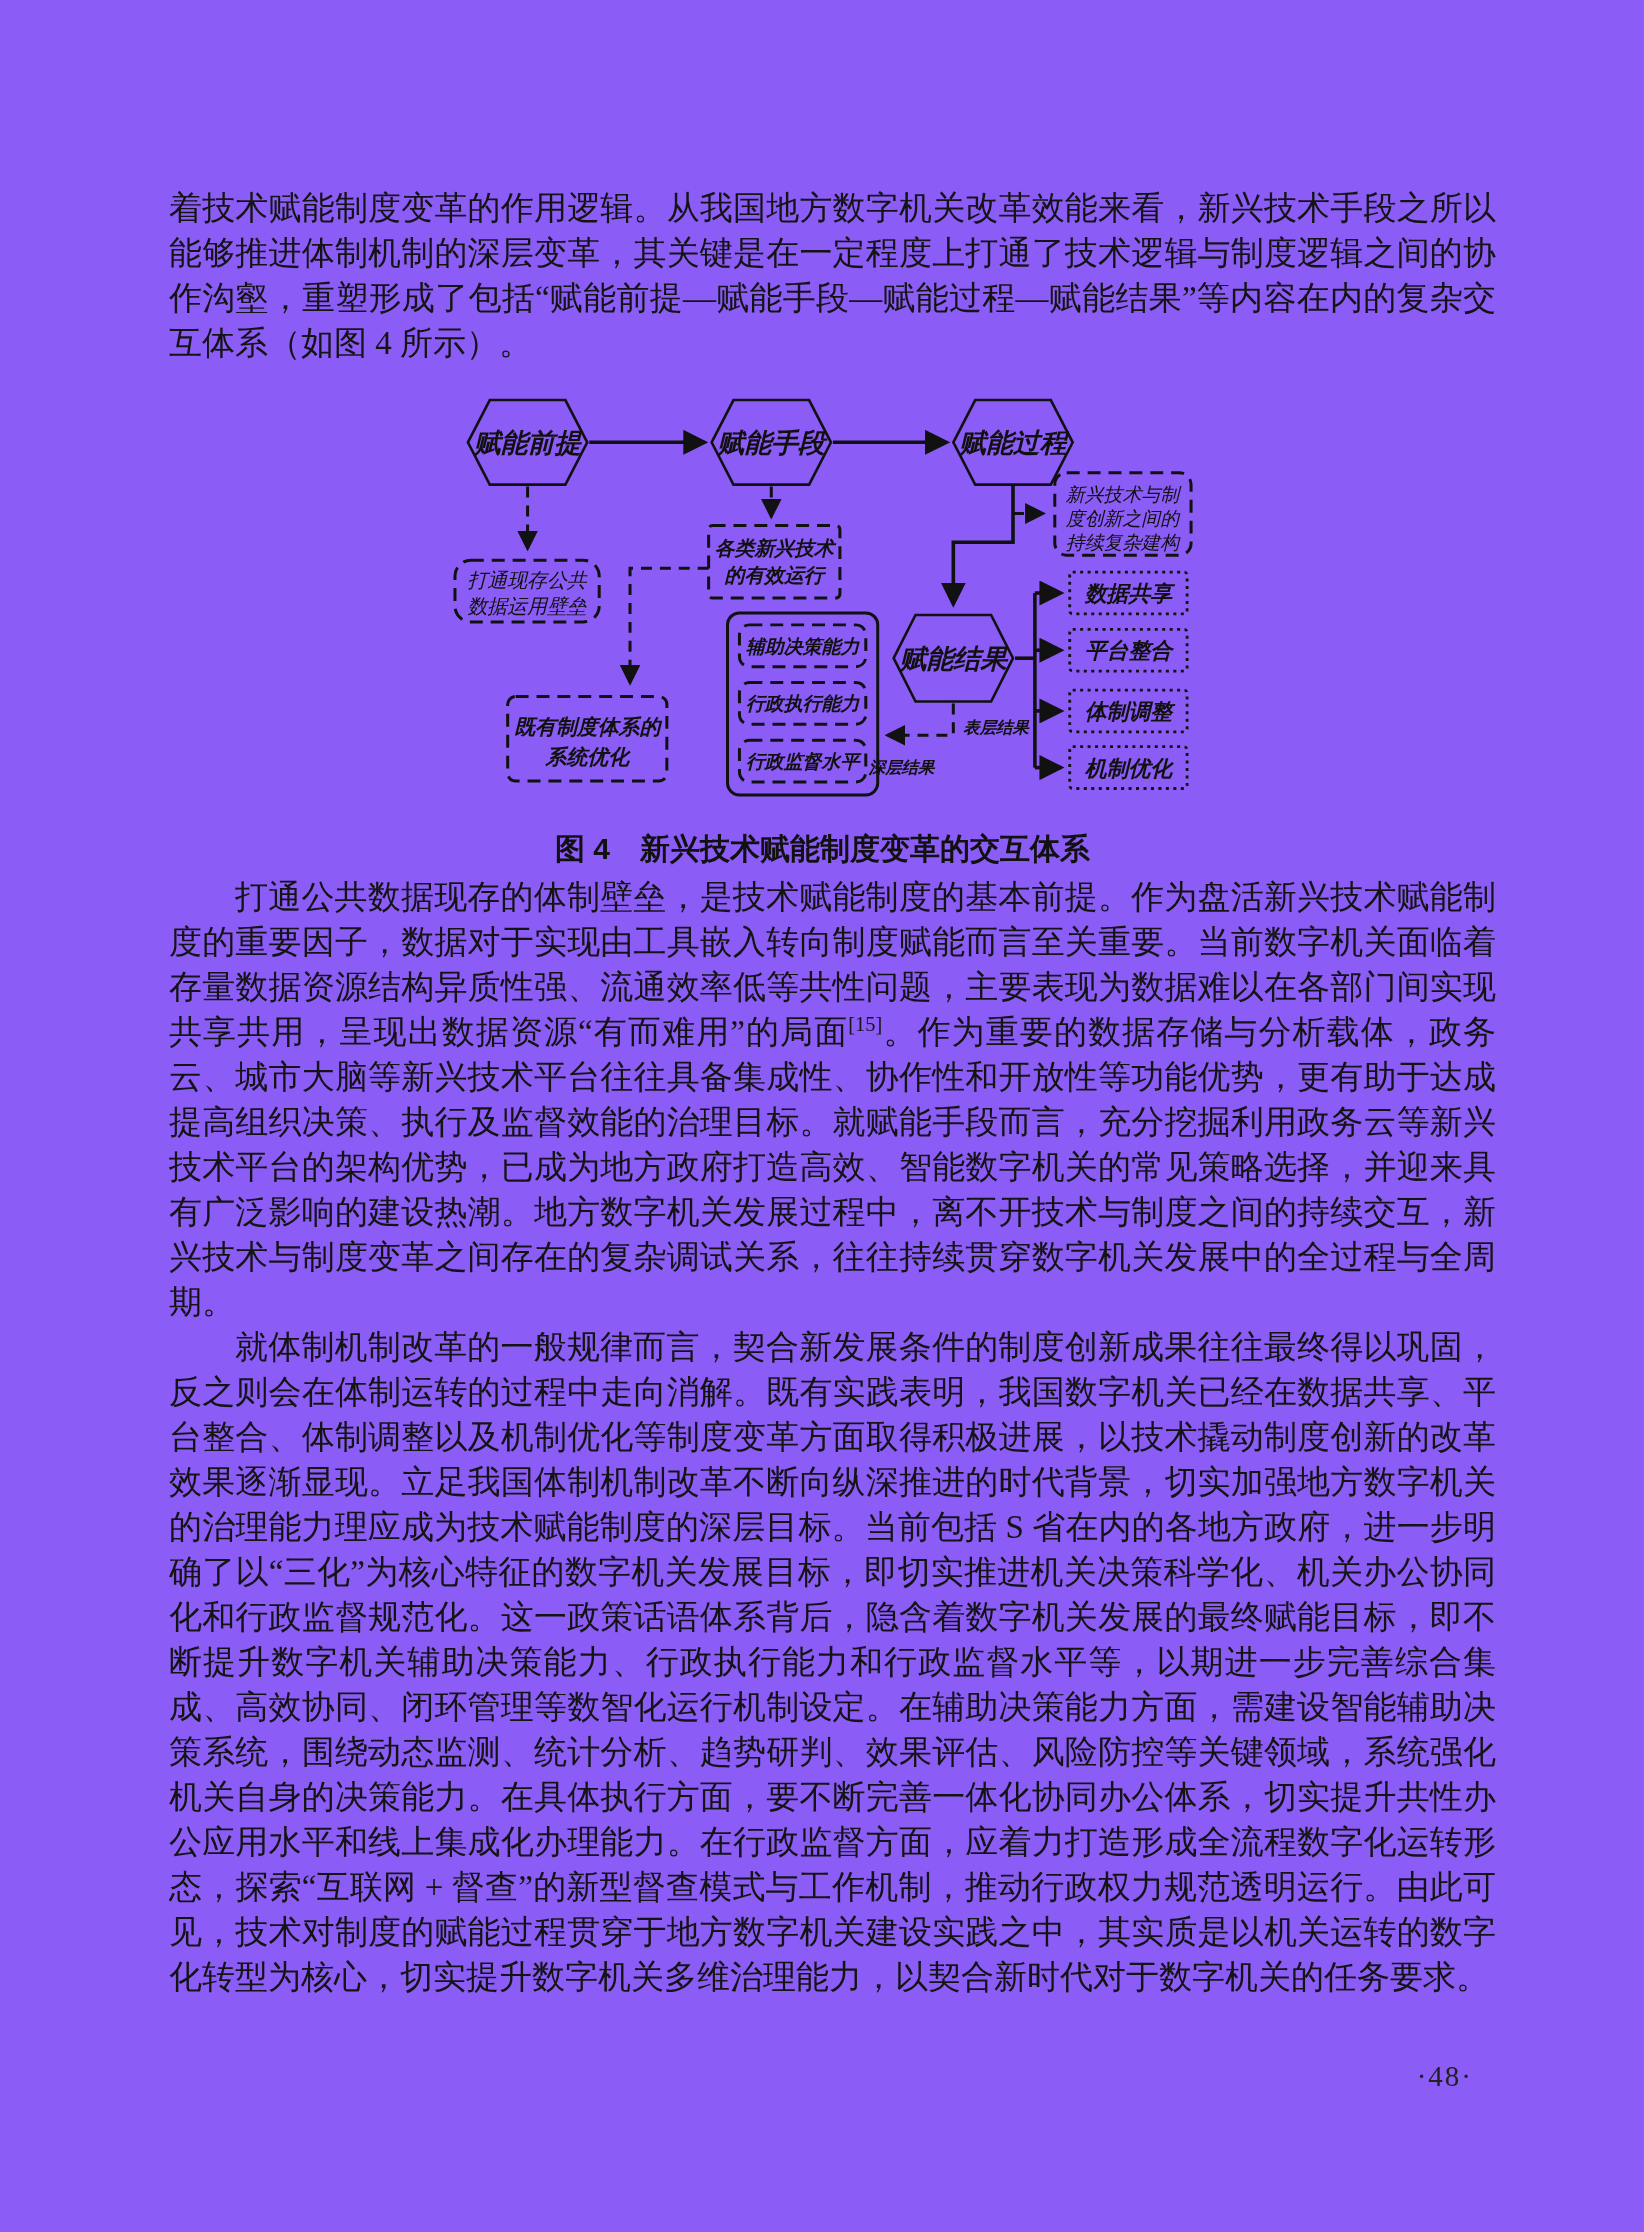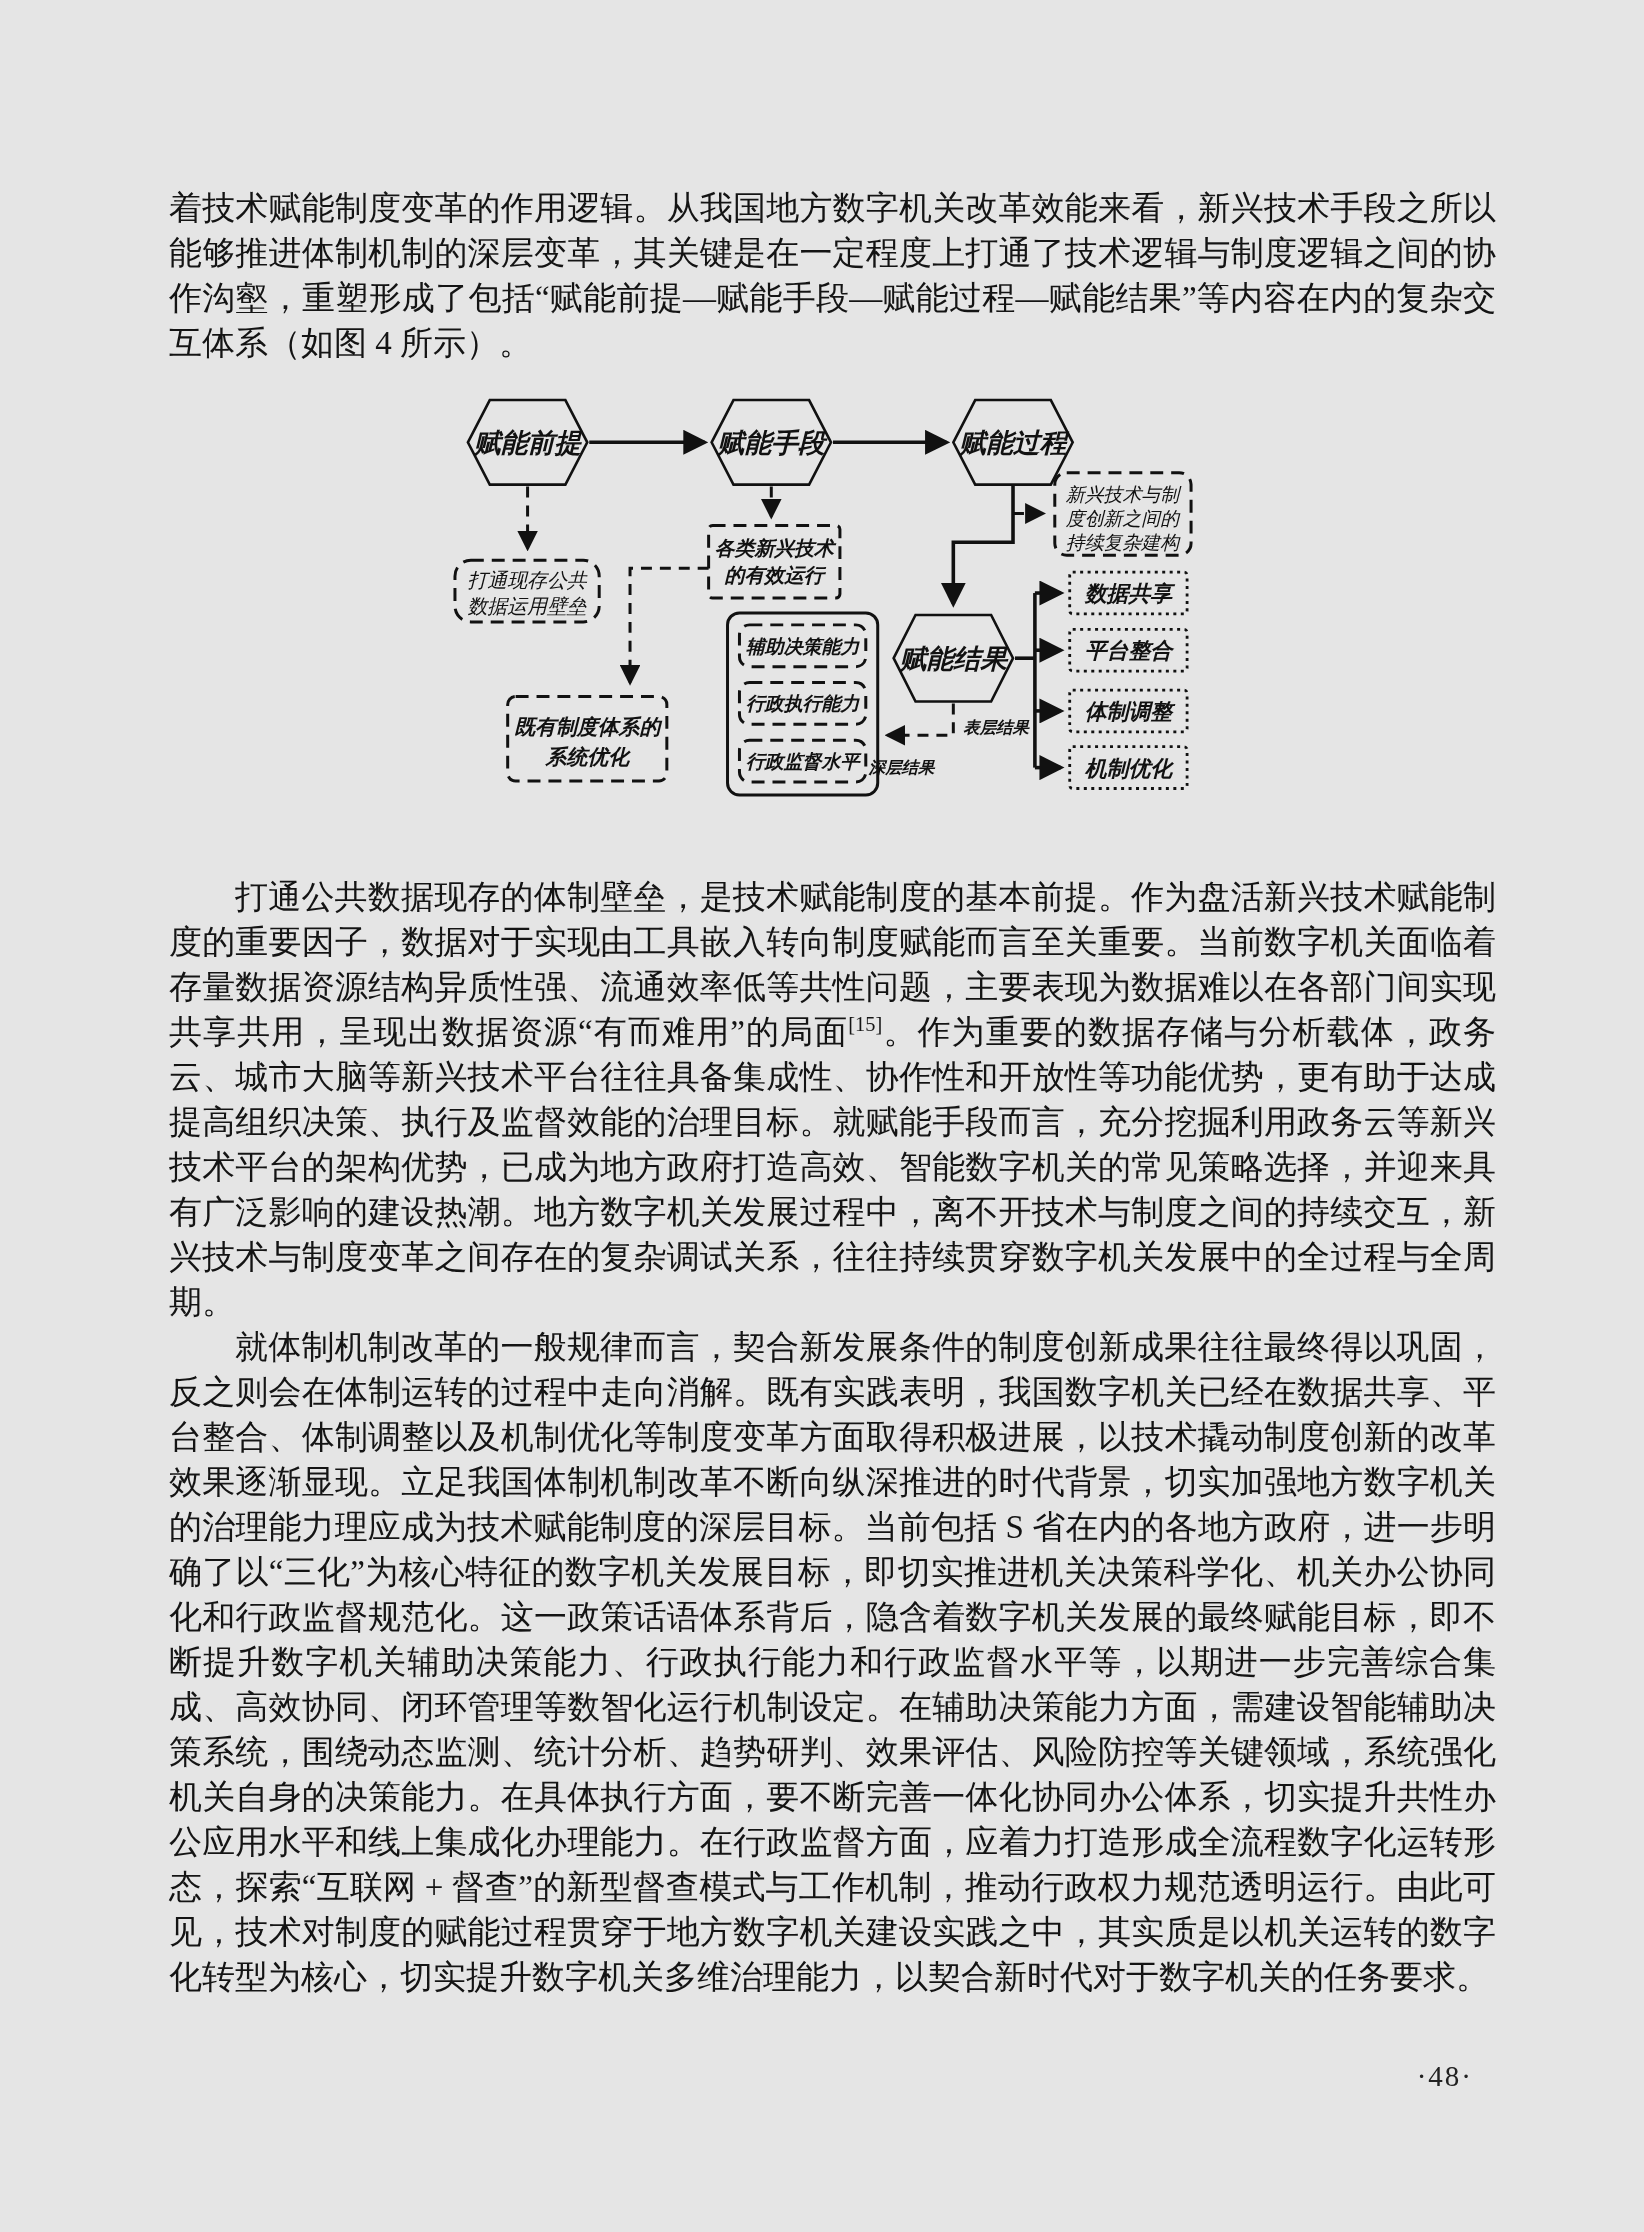--- a/index.html
+++ b/index.html
@@ -1,19 +1,19 @@
 <!DOCTYPE html>
 <html><head>
 <meta charset="utf-8">
 <style>
   html,body{margin:0;padding:0;background:#ffffff;}
   .page{
     position:relative;
     width:1645px;height:2233px;
-    background:#e5e5e5;
+    background:#8b5cf6;
     color:#111;
     font-family:"Liberation Serif","DejaVu Serif",serif;
     overflow:hidden;
   }
   .bodytext{
     position:absolute;
     left:169px;width:1327px;
     font-size:33px;
     line-height:45px;
     text-align:justify;
@@ -128,20 +128,21 @@
       <text class="boxlab-b" x="1134" y="722.5" font-size="22">体制调整</text>
       <rect class="dotbox" x="1075" y="750.5" width="118" height="42" rx="3"></rect>
       <text class="boxlab-b" x="1134" y="779.5" font-size="22">机制优化</text>
 
       <path class="dashline" d="M958,707 V739 H892" marker-end="url(#ah)"></path>
       <text class="reslab" x="968" y="737">表层结果</text>
       <text class="reslab" x="873" y="777">深层结果</text>
     </svg>
   </div>
 
+  <div class="caption">图 4　新兴技术赋能制度变革的交互体系</div>
 
   <div class="bodytext mainflow">
     <p><span>打通公共数据现存的体制壁垒，是技术赋能制度的基本前提。作为盘活新兴技术赋能制度的重要因子，数据对于实现由工具嵌入转向制度赋能而言至关重要。当前数字机关面临着存量数据资源结构异质性强、流通效率低等共性问题，主要表现为数据难以在各部门间实现共享共用，呈现出数据资源“有而难用”的局面</span><sup class="ref">[15]</sup><span>。作为重要的数据存储与分析载体，政务云、城市大脑等新兴技术平台往往具备集成性、协作性和开放性等功能优势，更有助于达成提高组织决策、执行及监督效能的治理目标。就赋能手段而言，充分挖掘利用政务云等新兴技术平台的架构优势，已成为地方政府打造高效、智能数字机关的常见策略选择，并迎来具有广泛影响的建设热潮。地方数字机关发展过程中，离不开技术与制度之间的持续交互，新兴技术与制度变革之间存在的复杂调试关系，往往持续贯穿数字机关发展中的全过程与全周期。</span></p>
     <p>就体制机制改革的一般规律而言，契合新发展条件的制度创新成果往往最终得以巩固，反之则会在体制运转的过程中走向消解。既有实践表明，我国数字机关已经在数据共享、平台整合、体制调整以及机制优化等制度变革方面取得积极进展，以技术撬动制度创新的改革效果逐渐显现。立足我国体制机制改革不断向纵深推进的时代背景，切实加强地方数字机关的治理能力理应成为技术赋能制度的深层目标。当前包括 S 省在内的各地方政府，进一步明确了以“三化”为核心特征的数字机关发展目标，即切实推进机关决策科学化、机关办公协同化和行政监督规范化。这一政策话语体系背后，隐含着数字机关发展的最终赋能目标，即不断提升数字机关辅助决策能力、行政执行能力和行政监督水平等，以期进一步完善综合集成、高效协同、闭环管理等数智化运行机制设定。在辅助决策能力方面，需建设智能辅助决策系统，围绕动态监测、统计分析、趋势研判、效果评估、风险防控等关键领域，系统强化机关自身的决策能力。在具体执行方面，要不断完善一体化协同办公体系，切实提升共性办公应用水平和线上集成化办理能力。在行政监督方面，应着力打造形成全流程数字化运转形态，探索“互联网 + 督查”的新型督查模式与工作机制，推动行政权力规范透明运行。由此可见，技术对制度的赋能过程贯穿于地方数字机关建设实践之中，其实质是以机关运转的数字化转型为核心，切实提升数字机关多维治理能力，以契合新时代对于数字机关的任务要求。</p>
   </div>
 
   <div class="pagenum">·48·</div>
 
 </div>
 

